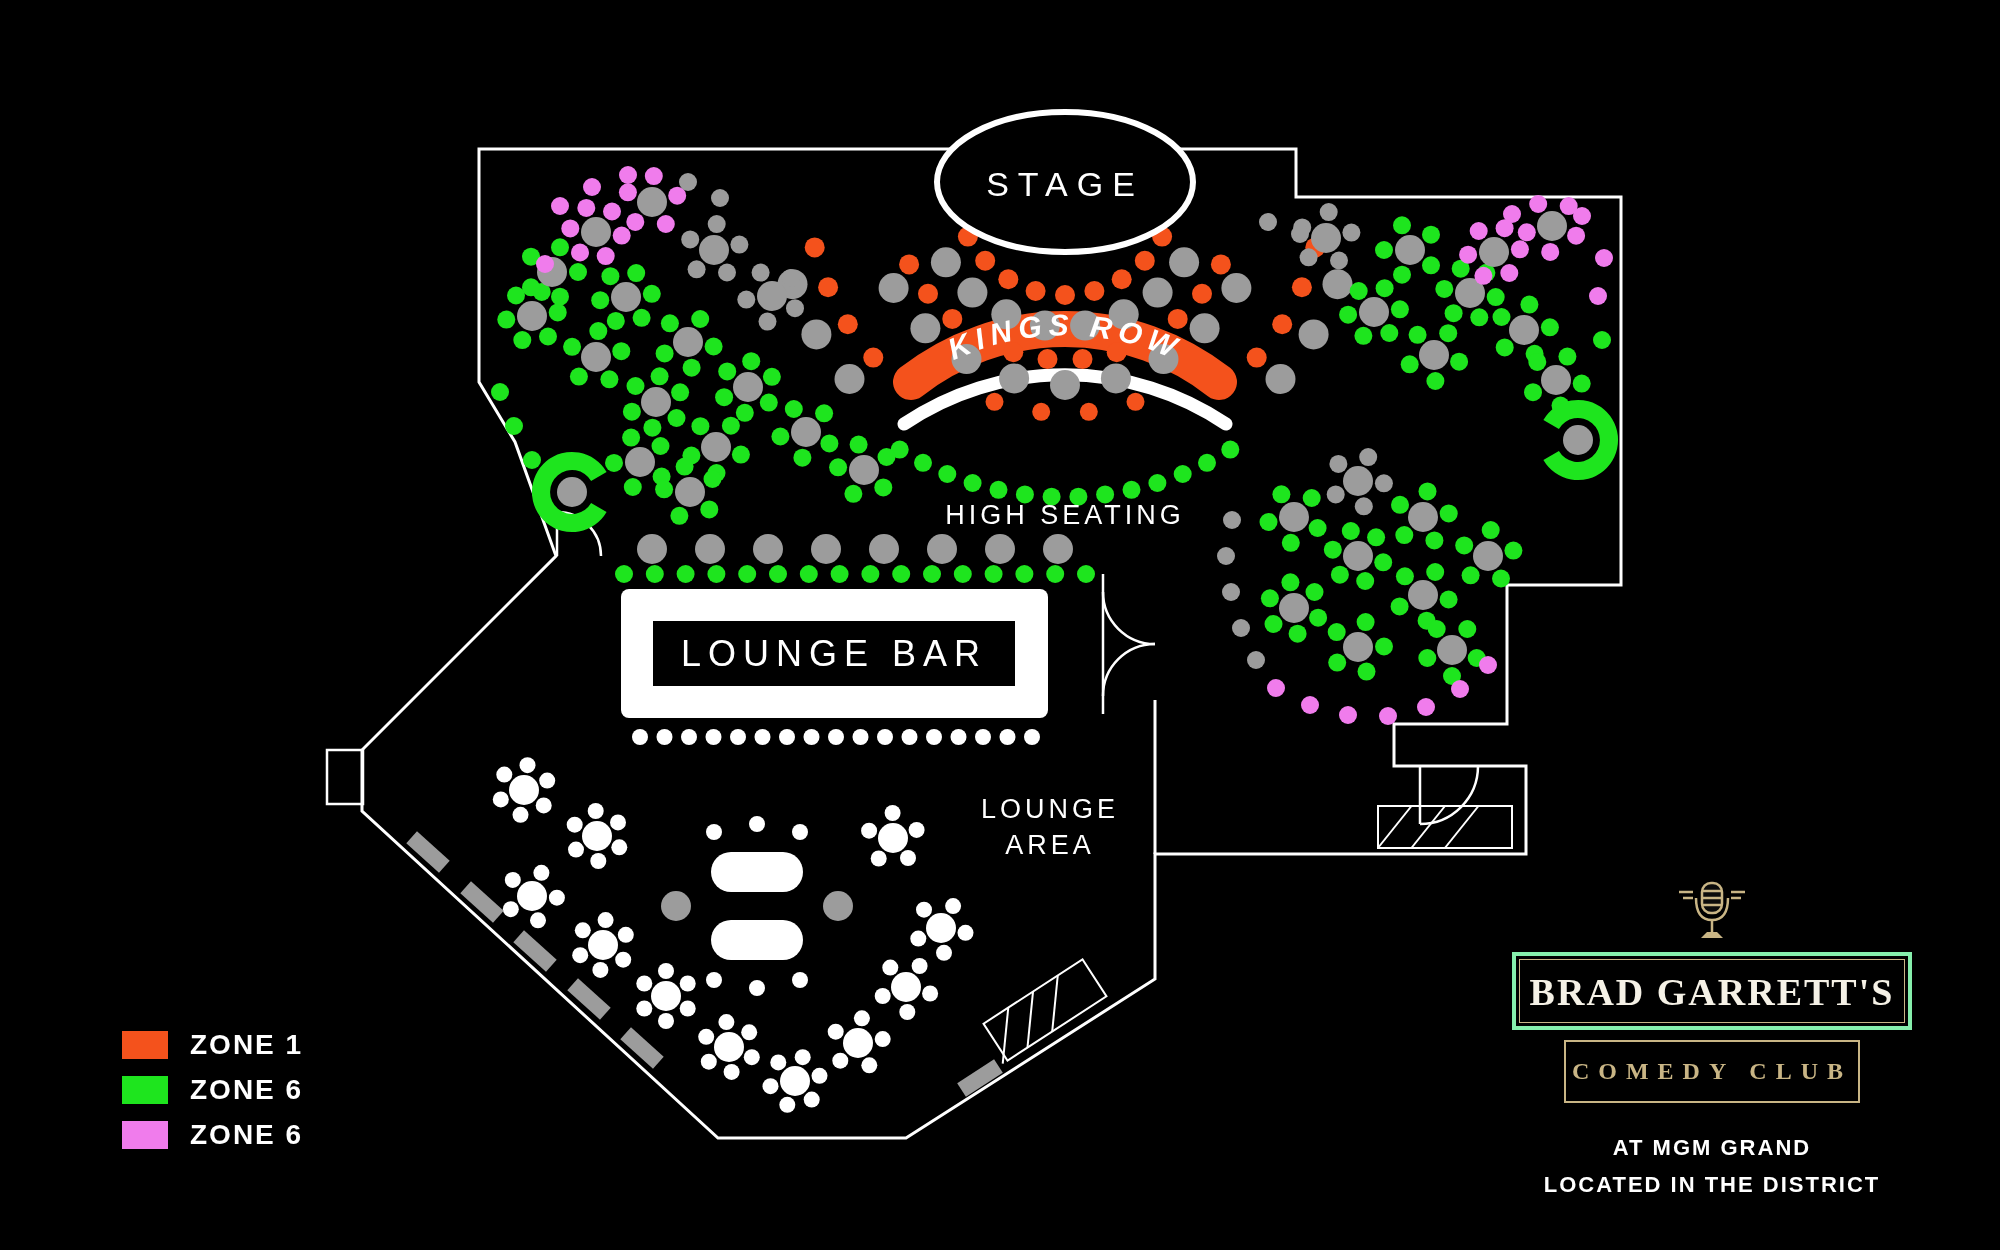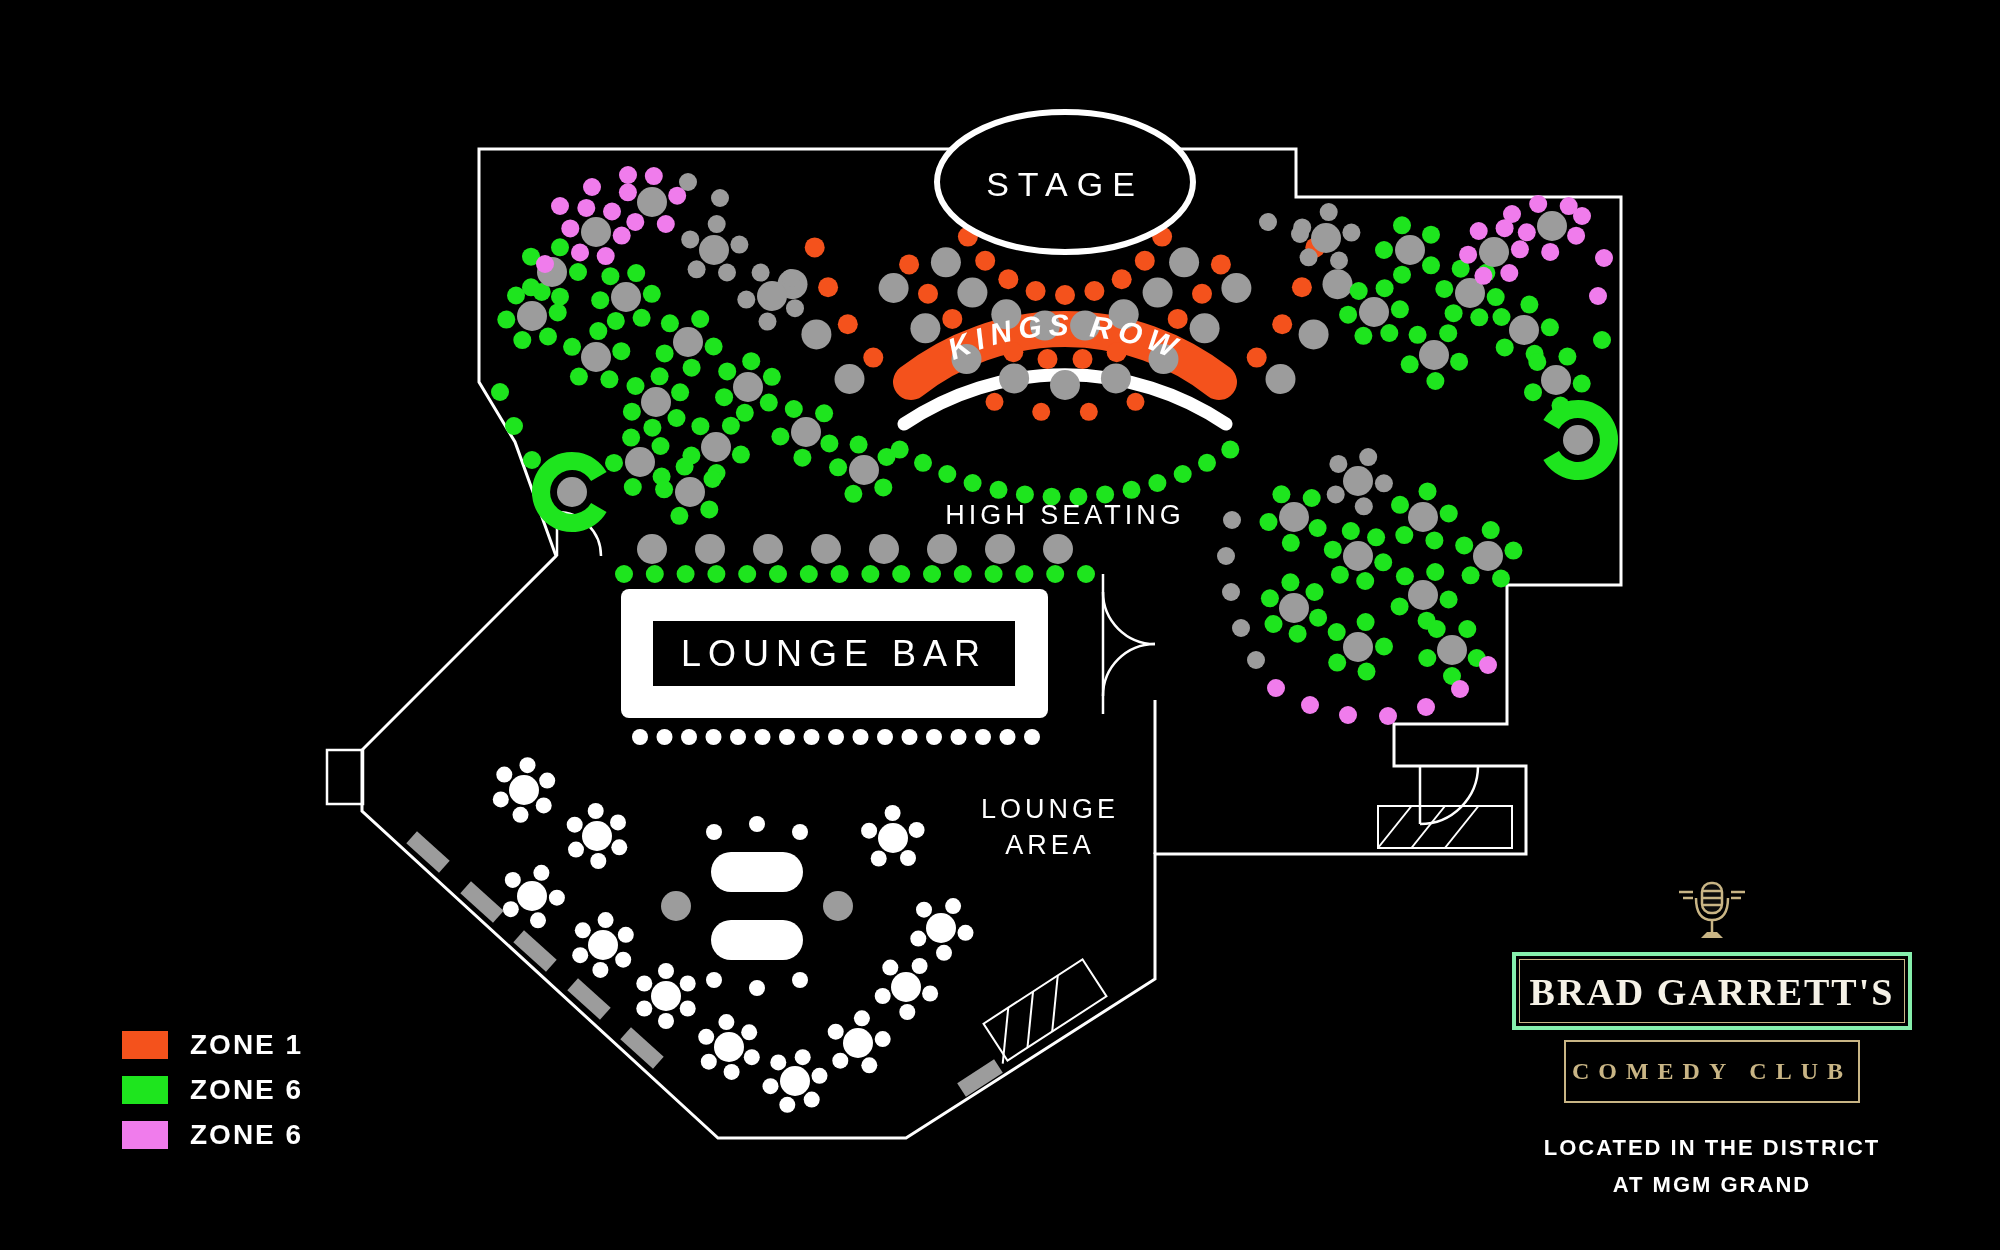--- a/index.html
+++ b/index.html
@@ -684,17 +684,17 @@
         <path d="M 24 58 L 46 58 L 40 52 L 30 52 Z" fill="#C9B585" stroke="none"></path>
       </g>
     </svg>
     <div class="logo-box">
       <div class="logo-title">BRAD GARRETT'S</div>
     </div>
     <div class="logo-sub">
       <span>COMEDY CLUB</span>
     </div>
     <div class="logo-tag">
+      <div>AT MGM GRAND</div>
       <div>LOCATED IN THE DISTRICT</div>
-      <div>AT MGM GRAND</div>
     </div>
   </div>
 </div>
 
 </body></html>

